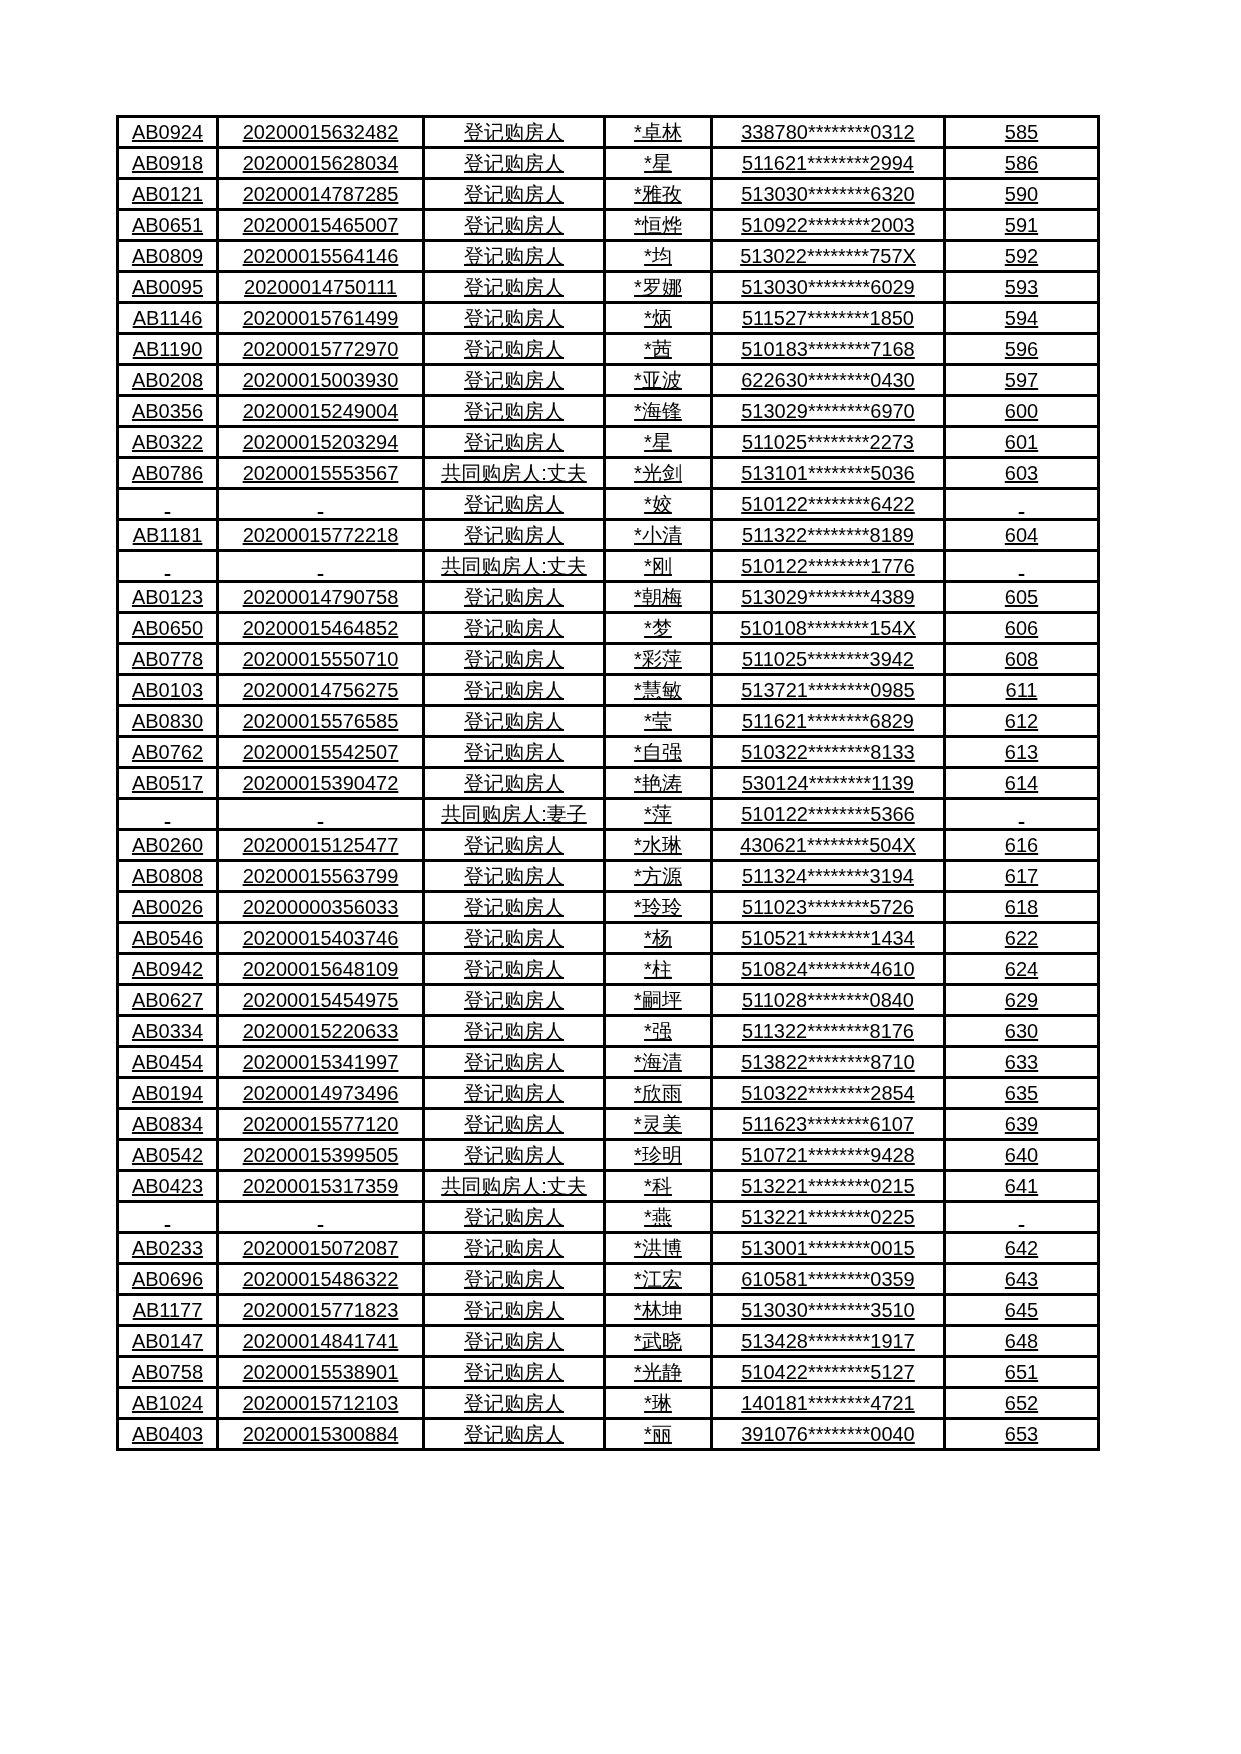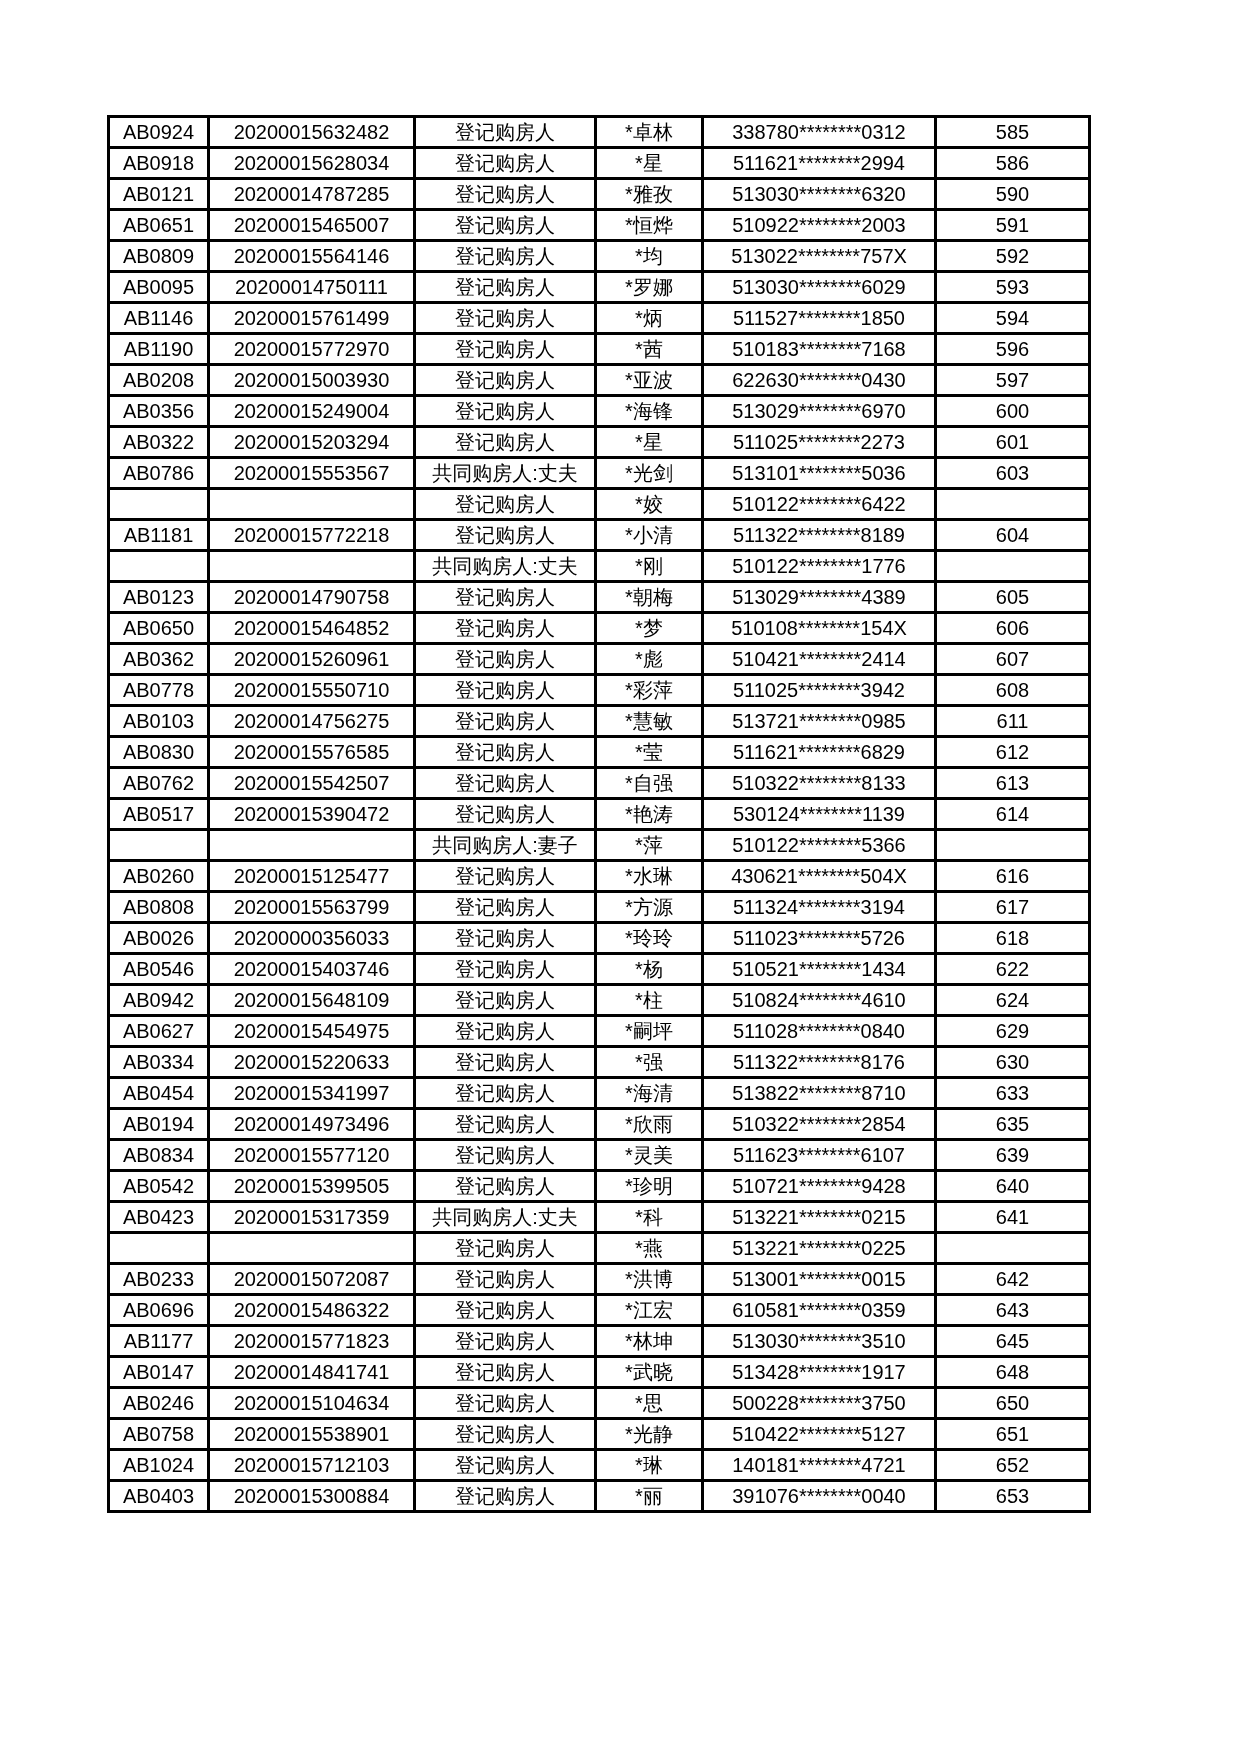--- a/index.html
+++ b/index.html
@@ -17,25 +17,26 @@
   .sheet {
     position: absolute;
     left: 0;
     top: 0;
     width: 1241px;
     height: 1754px;
     background: #ffffff;
   }
   table.roster {
     position: absolute;
-    left: 107px;
+    left: 116px;
     top: 115px;
     width: 981px;
     border-collapse: collapse;
     table-layout: fixed;
+    text-decoration: underline;
   }
   table.roster td {
     border: 3px solid #000000;
     height: 28px;
     padding: 0 2px;
     text-align: center;
     vertical-align: middle;
     font-size: 20px;
     line-height: 28px;
     white-space: nowrap;
@@ -193,28 +194,20 @@
         </tr>
         <tr>
           <td>AB0650</td>
           <td>20200015464852</td>
           <td>登记购房人</td>
           <td>*梦</td>
           <td>510108********154X</td>
           <td>606</td>
         </tr>
         <tr>
-          <td>AB0362</td>
-          <td>20200015260961</td>
-          <td>登记购房人</td>
-          <td>*彪</td>
-          <td>510421********2414</td>
-          <td>607</td>
-        </tr>
-        <tr>
           <td>AB0778</td>
           <td>20200015550710</td>
           <td>登记购房人</td>
           <td>*彩萍</td>
           <td>511025********3942</td>
           <td>608</td>
         </tr>
         <tr>
           <td>AB0103</td>
           <td>20200014756275</td>
@@ -385,28 +378,20 @@
         </tr>
         <tr>
           <td>AB0147</td>
           <td>20200014841741</td>
           <td>登记购房人</td>
           <td>*武晓</td>
           <td>513428********1917</td>
           <td>648</td>
         </tr>
         <tr>
-          <td>AB0246</td>
-          <td>20200015104634</td>
-          <td>登记购房人</td>
-          <td>*思</td>
-          <td>500228********3750</td>
-          <td>650</td>
-        </tr>
-        <tr>
           <td>AB0758</td>
           <td>20200015538901</td>
           <td>登记购房人</td>
           <td>*光静</td>
           <td>510422********5127</td>
           <td>651</td>
         </tr>
         <tr>
           <td>AB1024</td>
           <td>20200015712103</td>

